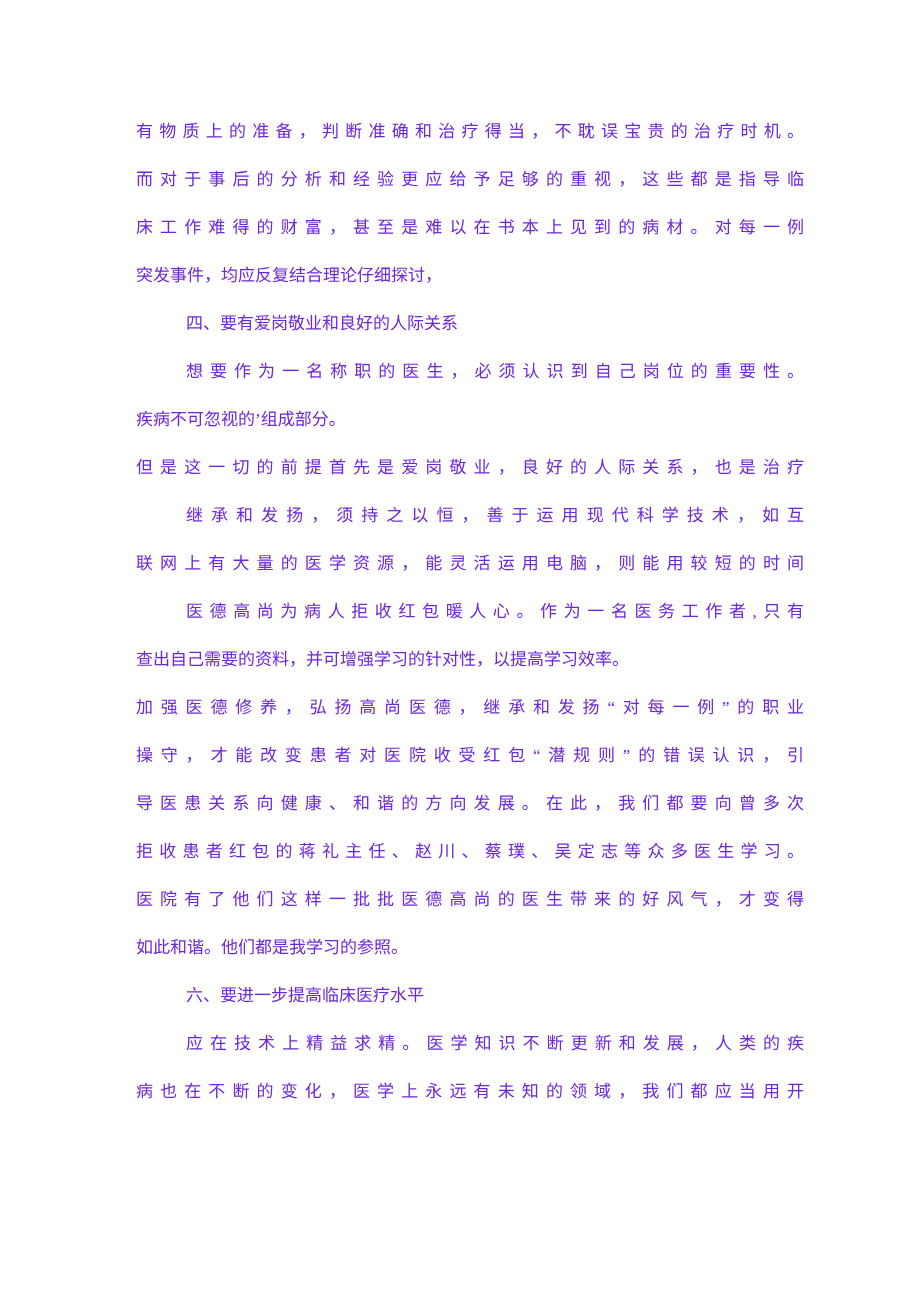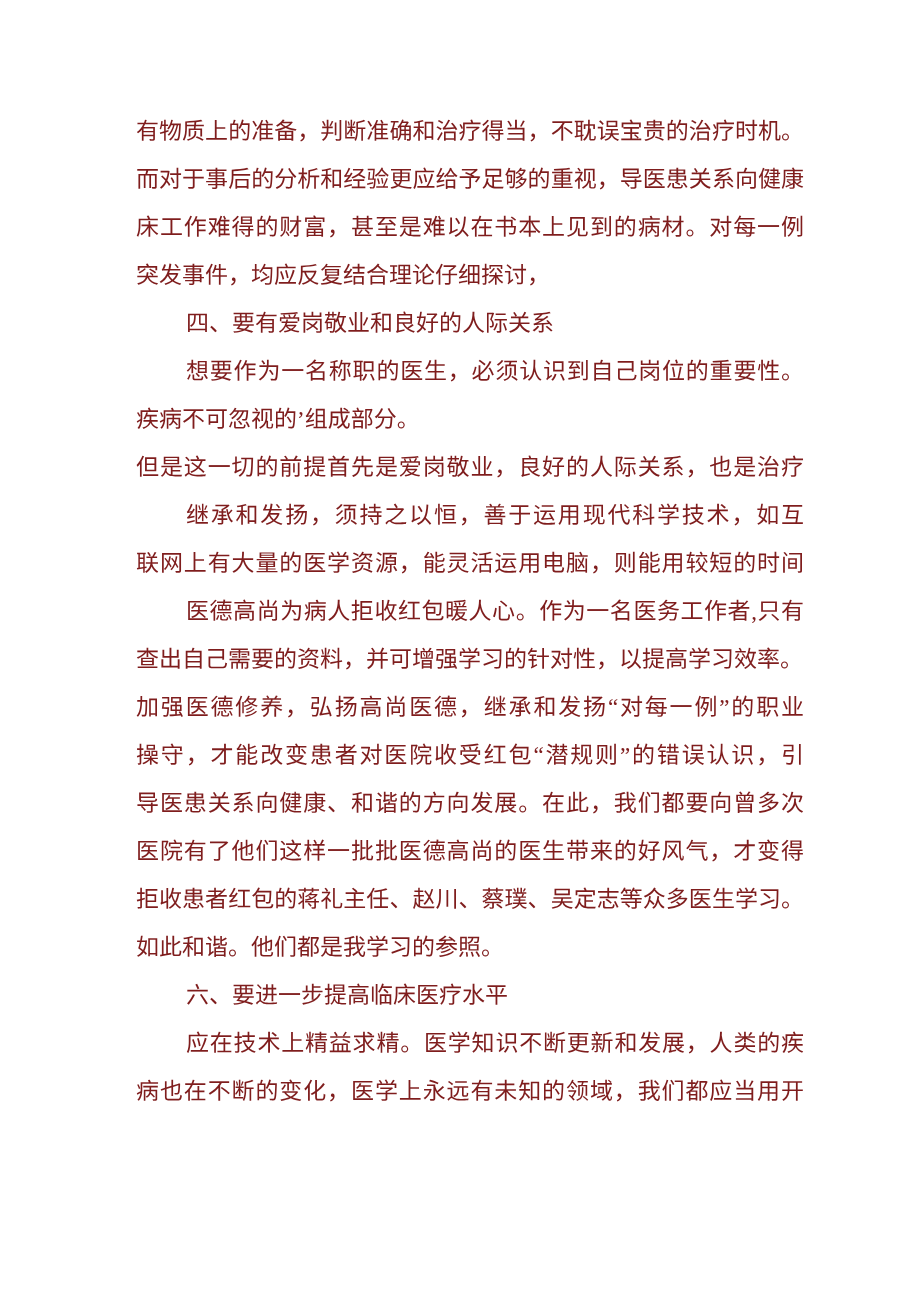--- a/index.html
+++ b/index.html
@@ -19,54 +19,54 @@
   .content {
     position: absolute;
     left: 136px;
     top: 108px;
     width: 668px;
     color: #000000;
   }
   .line {
     height: 48px;
     line-height: 48px;
-    font-size: 23px;
+    font-size: 17px;
     white-space: nowrap;
-    color: #7f1d1d;
+    color: #6d28d9;
   }
   
   .line.fill {
     text-align: justify;
     text-align-last: justify;
   }
   
   .line.indent {
     text-indent: 50px;
   }
 </style>
 </head>
 <body>
 
 <div class="page">
   <div class="content">
       <div class="line fill">有物质上的准备，判断准确和治疗得当，不耽误宝贵的治疗时机。</div>
-      <div class="line fill">而对于事后的分析和经验更应给予足够的重视，导医患关系向健康</div>
+      <div class="line fill">而对于事后的分析和经验更应给予足够的重视，这些都是指导临</div>
       <div class="line fill">床工作难得的财富，甚至是难以在书本上见到的病材。对每一例</div>
       <div class="line">突发事件，均应反复结合理论仔细探讨，</div>
       <div class="line indent">四、要有爱岗敬业和良好的人际关系</div>
       <div class="line indent fill">想要作为一名称职的医生，必须认识到自己岗位的重要性。</div>
       <div class="line">疾病不可忽视的’组成部分。</div>
       <div class="line fill">但是这一切的前提首先是爱岗敬业，良好的人际关系，也是治疗</div>
       <div class="line indent fill">继承和发扬，须持之以恒，善于运用现代科学技术，如互</div>
       <div class="line fill">联网上有大量的医学资源，能灵活运用电脑，则能用较短的时间</div>
       <div class="line indent fill">医德高尚为病人拒收红包暖人心。作为一名医务工作者,只有</div>
       <div class="line">查出自己需要的资料，并可增强学习的针对性，以提高学习效率。</div>
       <div class="line fill">加强医德修养，弘扬高尚医德，继承和发扬“对每一例”的职业</div>
       <div class="line fill">操守，才能改变患者对医院收受红包“潜规则”的错误认识，引</div>
       <div class="line fill">导医患关系向健康、和谐的方向发展。在此，我们都要向曾多次</div>
+      <div class="line fill">拒收患者红包的蒋礼主任、赵川、蔡璞、吴定志等众多医生学习。</div>
       <div class="line fill">医院有了他们这样一批批医德高尚的医生带来的好风气，才变得</div>
-      <div class="line fill">拒收患者红包的蒋礼主任、赵川、蔡璞、吴定志等众多医生学习。</div>
       <div class="line">如此和谐。他们都是我学习的参照。</div>
       <div class="line indent">六、要进一步提高临床医疗水平</div>
       <div class="line indent fill">应在技术上精益求精。医学知识不断更新和发展，人类的疾</div>
       <div class="line fill">病也在不断的变化，医学上永远有未知的领域，我们都应当用开</div>
     </div>
 </div>
 
 </body></html>

